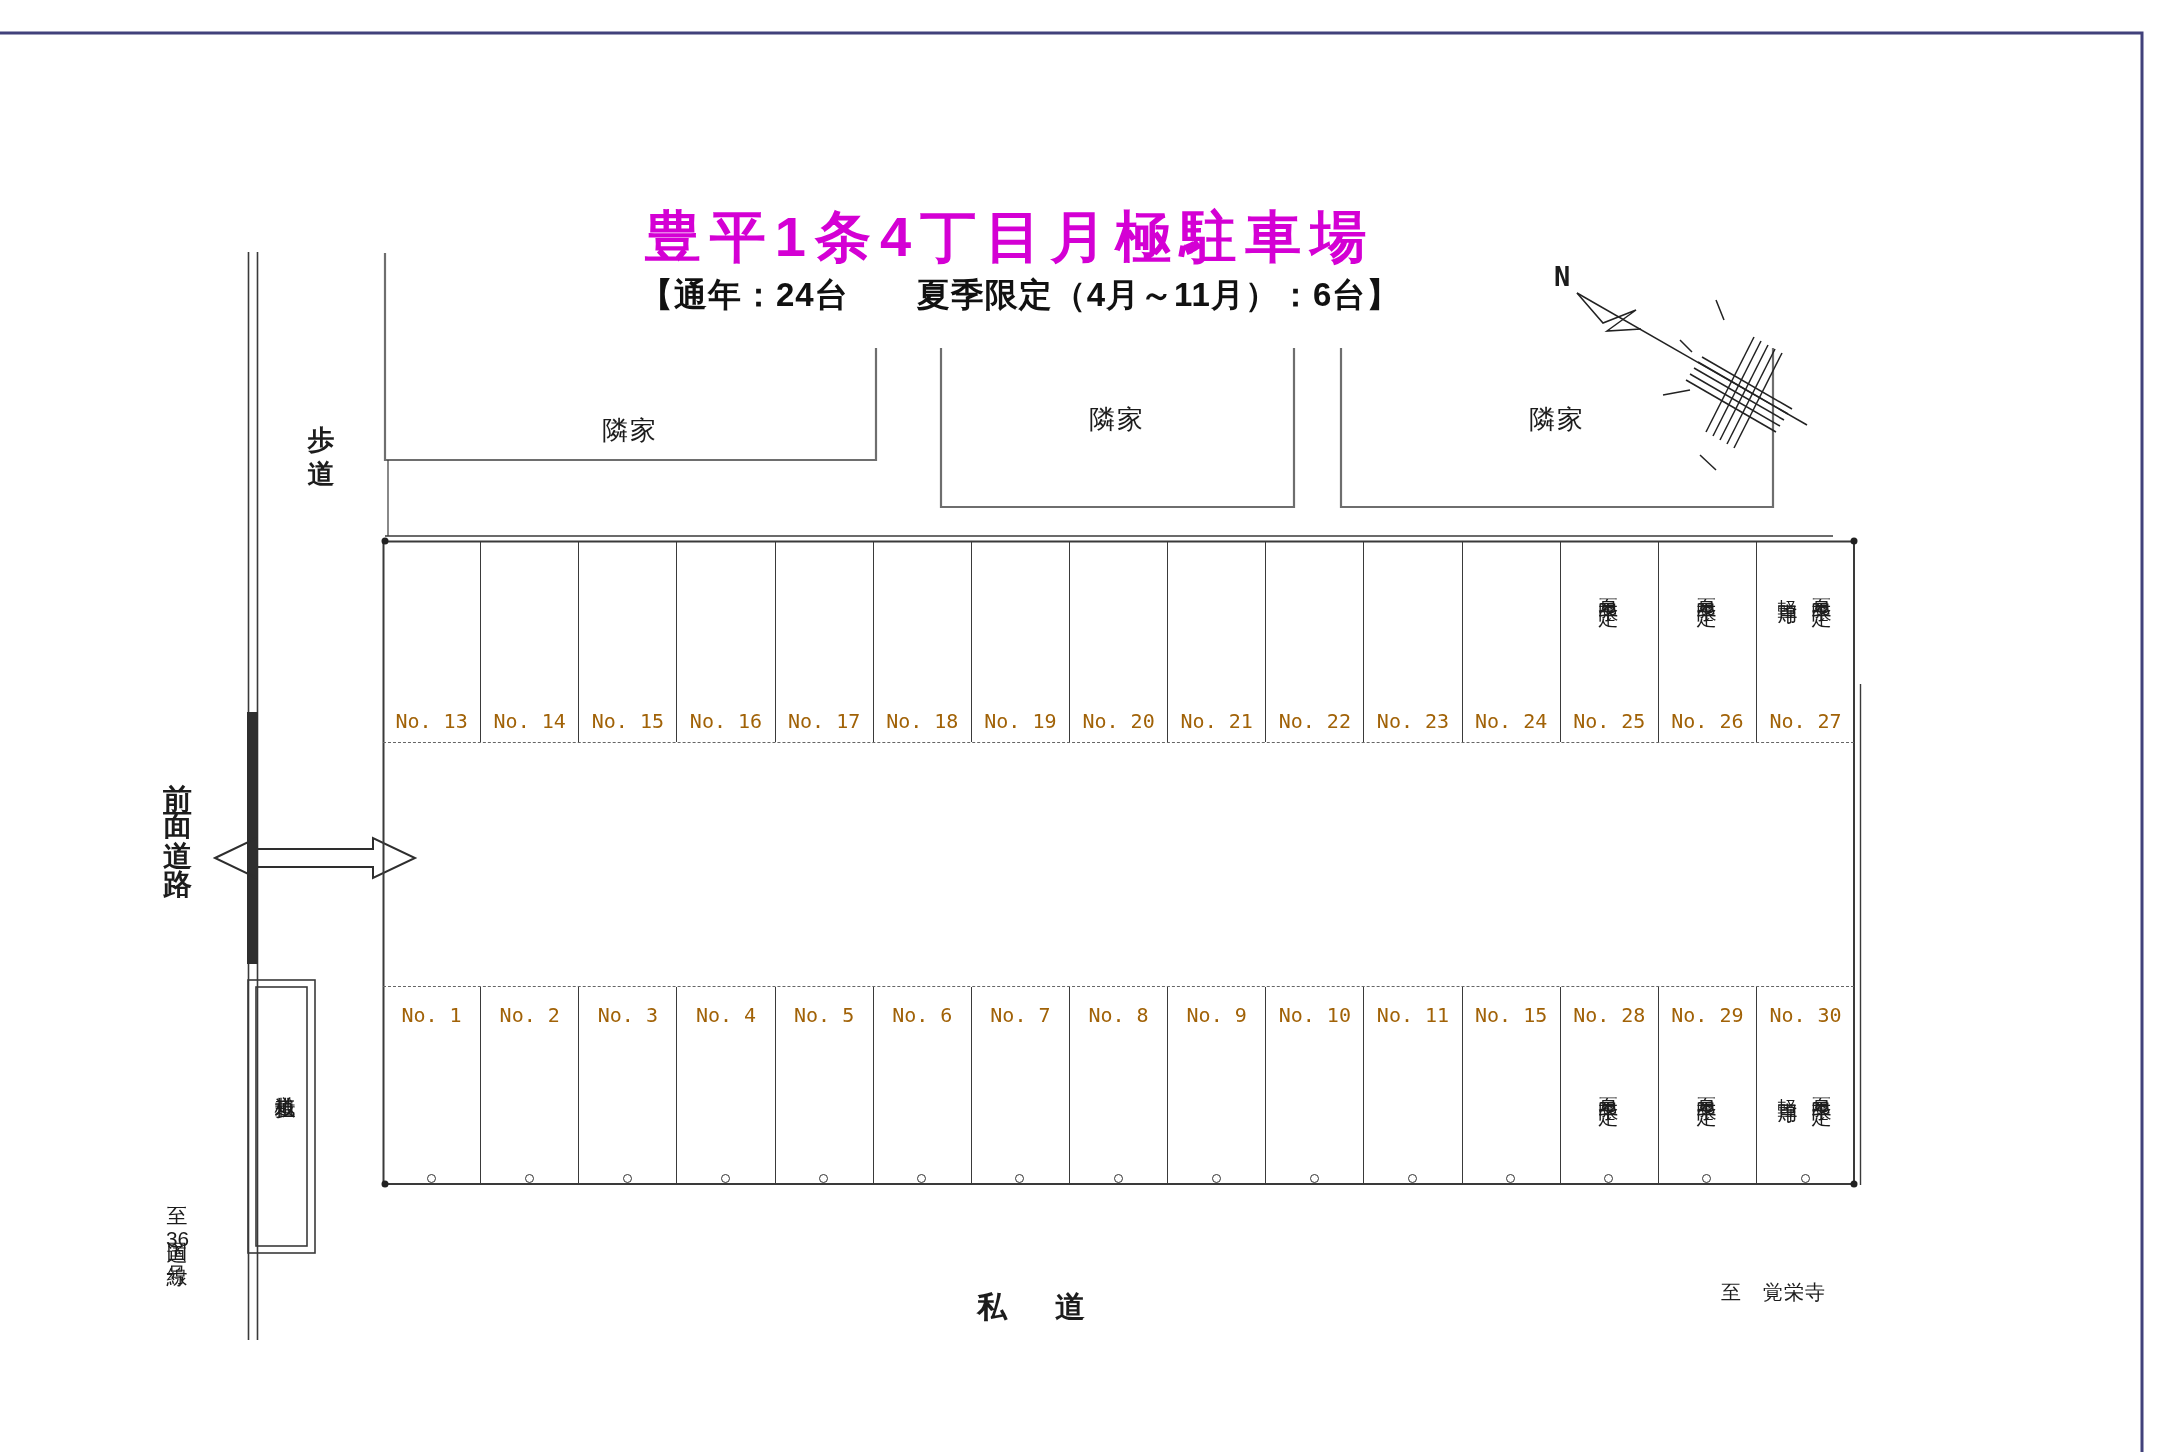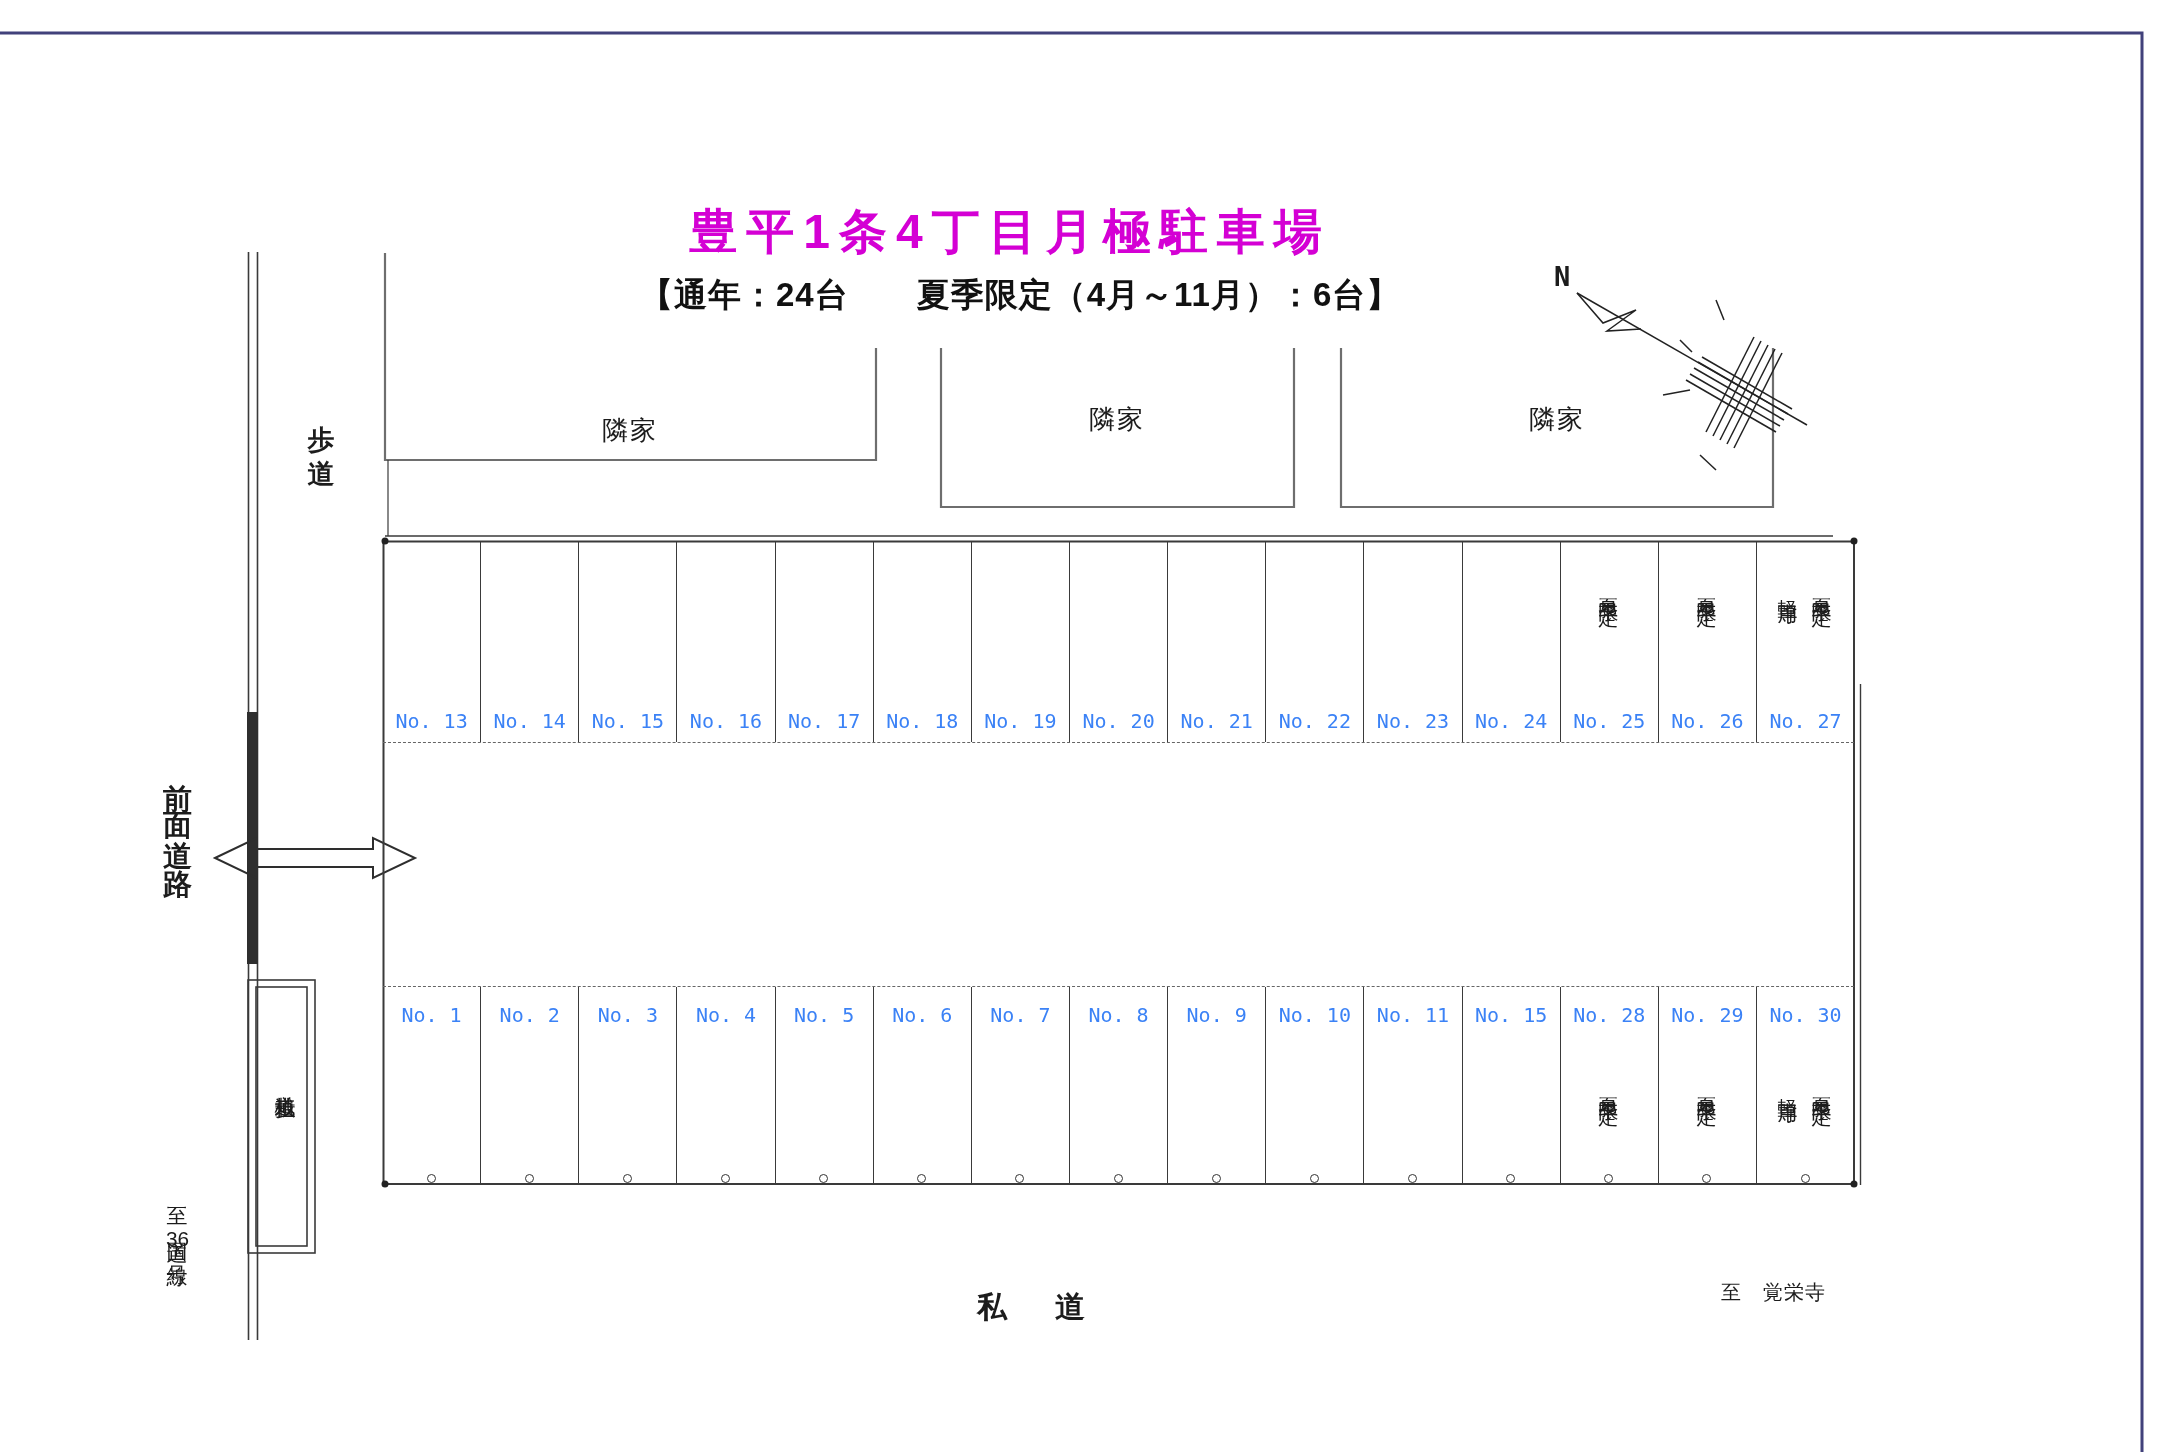--- a/index.html
+++ b/index.html
@@ -1,21 +1,21 @@
 <!DOCTYPE html>
 <html><head>
 <meta charset="utf-8">
 <style>
   html,body{margin:0;padding:0;background:#fff;}
   .stage{position:relative;width:2175px;height:1452px;background:#ffffff;overflow:hidden;
          font-family:"Liberation Sans",sans-serif;color:#1c1c1c;}
   svg.lines{position:absolute;left:0;top:0;}
 
   .title{position:absolute;left:640px;top:200px;width:740px;text-align:center;
-         font-size:48px;font-weight:bold;letter-spacing:9px;white-space:nowrap;color:#d400d4;}
+         font-size:56px;font-weight:bold;letter-spacing:9px;white-space:nowrap;color:#d400d4;}
   .subtitle{position:absolute;left:640px;top:273px;width:740px;text-align:center;
          font-size:33px;font-weight:bold;letter-spacing:1px;white-space:nowrap;color:#111;}
 
   .n-label{position:absolute;left:1554px;top:261px;font-size:27px;font-weight:bold;
          font-family:"DejaVu Sans Mono",monospace;}
 
   .vtext{position:absolute;writing-mode:vertical-rl;text-orientation:upright;white-space:nowrap;}
   .lbl-hodou{left:303px;top:404px;font-size:27px;font-weight:600;letter-spacing:34px;}
   .lbl-zenmen{left:158px;top:760px;font-size:29px;font-weight:600;letter-spacing:29px;}
   .lbl-shokusai{left:271px;top:1080px;font-size:21px;letter-spacing:0px;}
@@ -26,21 +26,21 @@
   .lbl-rinka{position:absolute;font-size:26px;letter-spacing:2px;transform:translateX(-50%);}
   .lbl-shidou{position:absolute;left:977px;top:1271px;font-size:30px;font-weight:bold;letter-spacing:9px;white-space:nowrap;margin-top:16px;}
   .lbl-kakueiji{position:absolute;left:1721px;top:1279px;font-size:20px;letter-spacing:1px;white-space:nowrap;}
 
   .row{position:absolute;left:383px;width:1471px;display:flex;box-sizing:border-box;}
   .row-top{top:541px;height:202px;border-bottom:1.5px dashed #666;}
   .row-bottom{top:986px;height:198px;border-top:1.5px dashed #666;}
   .cell{flex:1 1 0;position:relative;border-right:1.6px solid #3a3a3a;box-sizing:border-box;}
   .cell:last-child{border-right:none;}
   .spot-no{position:absolute;left:0;right:0;text-align:center;white-space:nowrap;
-           font-family:"DejaVu Sans Mono",monospace;font-size:20px;color:#3b82f6;}
+           font-family:"DejaVu Sans Mono",monospace;font-size:20px;color:#a16207;}
   .row-top .spot-no{bottom:9px;}
   .row-bottom .spot-no{top:16px;}
   .note{position:absolute;left:0;right:0;display:flex;justify-content:center;align-items:center;gap:7px;}
   .row-top .note{top:41px;}
   .row-bottom .note{top:94px;}
   .vcol{writing-mode:vertical-rl;text-orientation:upright;font-size:20px;letter-spacing:3px;}
   .stopper{position:absolute;left:50%;bottom:1px;width:9px;height:9px;margin-left:-5px;
            border:1.4px solid #333;border-radius:50%;background:#fff;box-sizing:border-box;}
 </style>
 </head>

